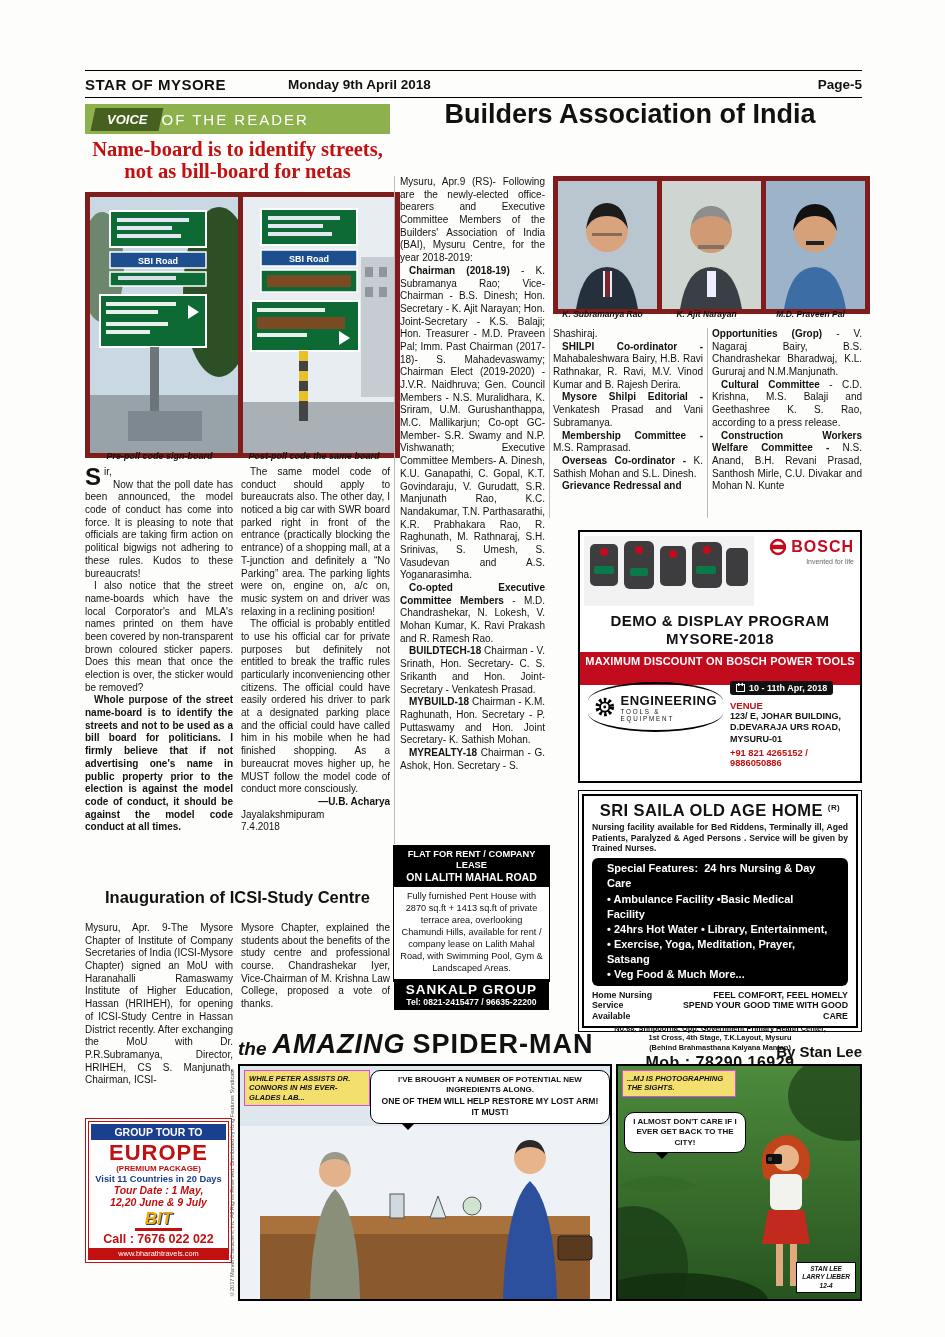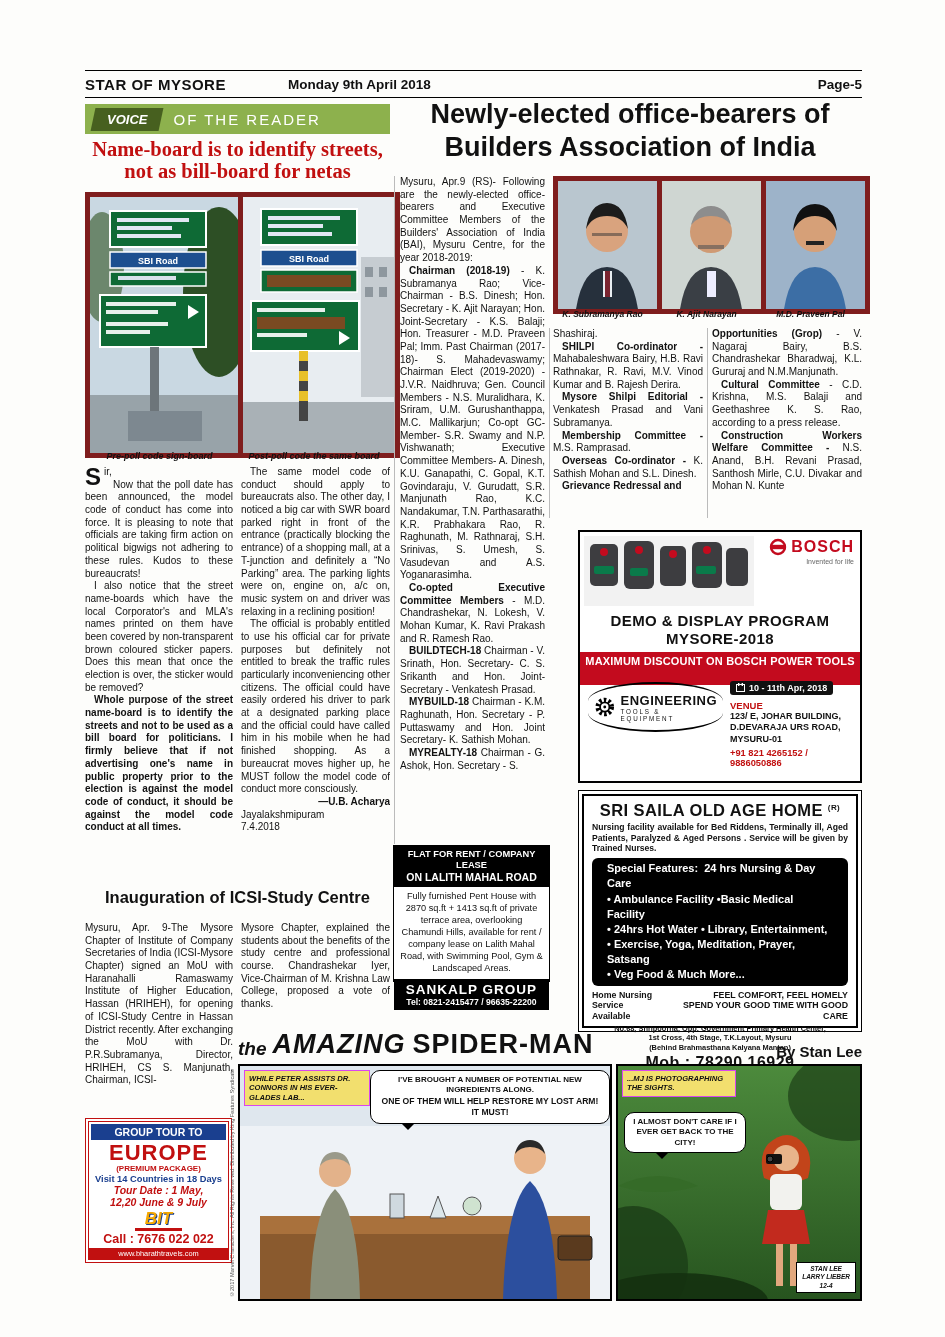--- a/index.html
+++ b/index.html
@@ -16,21 +16,21 @@
   .hdr{top:70px;left:85px;width:777px;height:26px;border-top:1.6px solid #000;border-bottom:1.6px solid #000;
        display:flex;align-items:center;}
   .masthead{font-size:15px;font-weight:bold;letter-spacing:.5px;}
   .issuedate{font-size:13.5px;font-weight:bold;margin-left:62px;}
   .pageno{font-size:13.5px;font-weight:bold;margin-left:auto;}
   
   .voicebar{top:104px;left:85px;width:305px;height:30px;background:#8db14d;display:flex;align-items:center;}
   .voicebox{background:#47601f;color:#fff;font-style:italic;font-weight:bold;font-size:13px;
             padding:4px 14px;margin-left:8px;transform:skewX(-12deg);}
   .voicebox span{display:inline-block;transform:skewX(12deg);}
-  .voicerest{color:#fff;font-size:15px;letter-spacing:2px;margin-left:12px;}
+  .voicerest{color:#fff;font-size:15px;letter-spacing:2px;}
   .redhead{top:139px;left:85px;width:305px;font-family:"Liberation Serif",serif;font-weight:bold;
            font-size:20.5px;line-height:1.06;color:#c11010;text-align:center;}
   .capt{font-size:9px;font-weight:bold;font-style:italic;text-align:center;}
   .photoframe{border:5px solid #7f1d1d;}
   
   .baihead{top:98px;left:398px;width:464px;font-size:27px;font-weight:bold;line-height:1.22;text-align:center;}
   .pname{font-size:8.5px;font-weight:bold;font-style:italic;text-align:center;}
   .vrule{width:1px;background:#bbb;}
   
   .bosch{top:530px;left:578px;width:284px;height:253px;border:2px solid #000;background:#fff;box-sizing:border-box;}
@@ -185,21 +185,20 @@
     <p class="b" style="text-align:right;text-indent:0;">—U.B. Acharya</p>
     <p class="noind">Jayalakshmipuram</p>
     <p class="noind">7.4.2018</p>
   </div>
 
   <div class="abs vrule" style="top:176px;left:394px;height:668px;"></div>
   <div class="abs vrule" style="top:328px;left:549px;height:190px;"></div>
   <div class="abs vrule" style="top:328px;left:707px;height:190px;"></div>
 
   <div class="abs baihead">
-    <div>Newly-elected office-bearers of</div>
     <div>Builders Association of India</div>
   </div>
 
   <div class="abs news" style="top:176px;left:400px;width:145px;height:668px;">
     <p class="noind"><b></b><span>Mysuru, Apr.9 (RS)- Following are the newly-elected office-bearers and Executive Committee Members of the Builders' Association of India (BAI), Mysuru Centre, for the year 2018-2019:</span></p>
     <p><b>Chairman (2018-19)</b> <span>- K. Subramanya Rao; Vice-Chairman - B.S. Dinesh; Hon. Secretary - K. Ajit Narayan; Hon. Joint-Secretary - K.S. Balaji; Hon. Treasurer - M.D. Praveen Pal; Imm. Past Chairman (2017-18)- S. Mahadevaswamy; Chairman Elect (2019-2020) - J.V.R. Naidhruva; Gen. Council Members - N.S. Muralidhara, K. Sriram, U.M. Gurushanthappa, M.C. Mallikarjun; Co-opt GC-Member- S.R. Swamy and N.P. Vishwanath; Executive Committee Members- A. Dinesh, K.U. Ganapathi, C. Gopal, K.T. Govindaraju, V. Gurudatt, S.R. Manjunath Rao, K.C. Nandakumar, T.N. Parthasarathi, K.R. Prabhakara Rao, R. Raghunath, M. Rathnaraj, S.H. Srinivas, S. Umesh, S. Vasudevan and A.S. Yoganarasimha.</span></p>
     <p><b>Co-opted Executive Committee Members</b> <span>- M.D. Chandrashekar, N. Lokesh, V. Mohan Kumar, K. Ravi Prakash and R. Ramesh Rao.</span></p>
     <p><b>BUILDTECH-18</b> <span>Chairman - V. Srinath, Hon. Secretary- C. S. Srikanth and Hon. Joint-Secretary - Venkatesh Prasad.</span></p>
     <p><b>MYBUILD-18</b> <span>Chairman - K.M. Raghunath, Hon. Secretary - P. Puttaswamy and Hon. Joint Secretary- K. Sathish Mohan.</span></p>
     <p><b>MYREALTY-18</b> <span>Chairman - G. Ashok, Hon. Secretary - S.</span></p>
@@ -367,21 +366,21 @@
     <div class="flat-foot">
       <span class="flat-brand">SANKALP GROUP</span>
       <span class="flat-phone">Tel: 0821-2415477 / 96635-22200</span>
     </div>
   </div>
 
   <div class="abs europe">
     <div class="eu-top">GROUP TOUR TO</div>
     <div class="eu-title">EUROPE</div>
     <div class="eu-sub">(PREMIUM PACKAGE)</div>
-    <div class="eu-visit">Visit 14 Countries in 18 Days</div>
+    <div class="eu-visit">Visit 11 Countries in 20 Days</div>
     <div class="eu-date">Tour Date : 1 May,</div>
     <div class="eu-date">12,20 June &amp; 9 July</div>
     <div style="margin-top:2px;"><span class="eu-logo">BIT</span></div>
     <div class="eu-call">Call : 7676 022 022</div>
     <div class="eu-web">www.bharathtravels.com</div>
   </div>
 
   <div class="abs comic">
     <div class="copyvert">©2017 Marvel Characters, Inc. All Rights Reserved. Distributed by King Features Syndicate</div>
     <div class="comic-titlerow">

